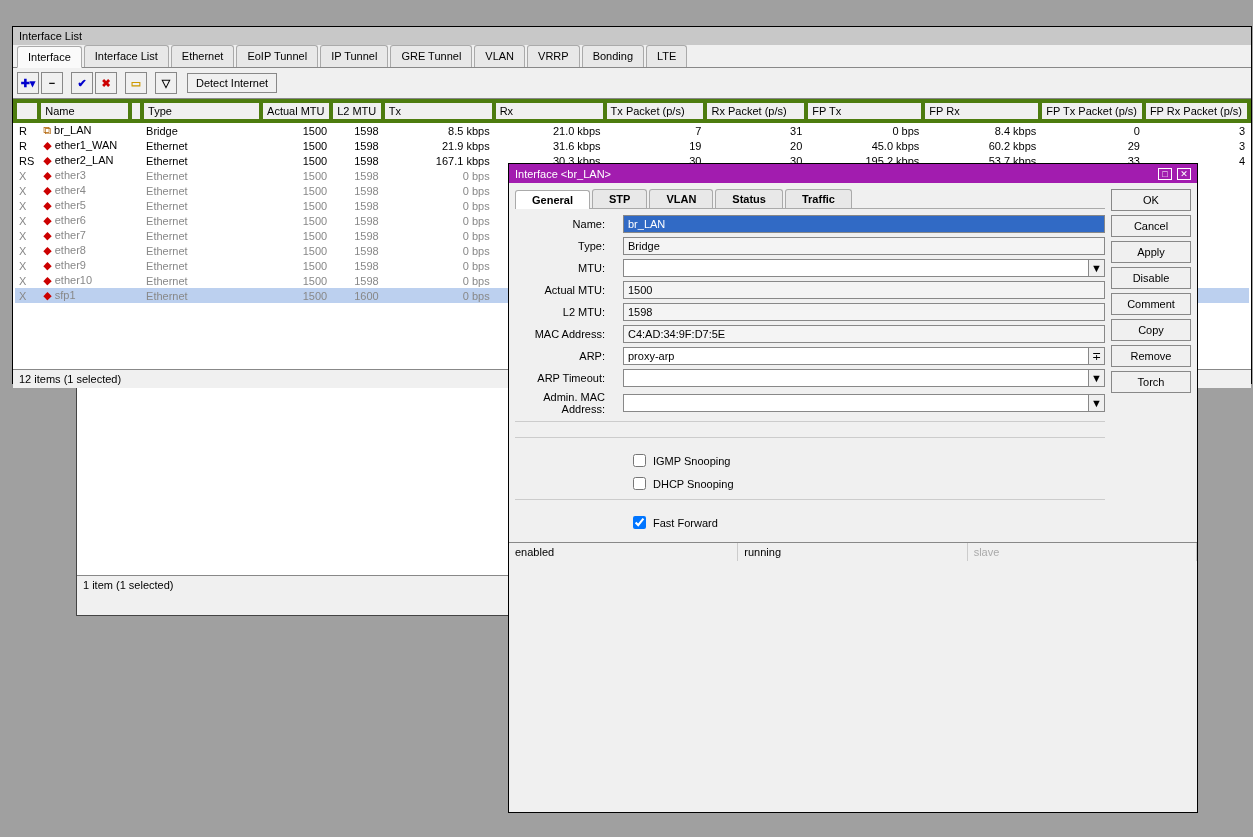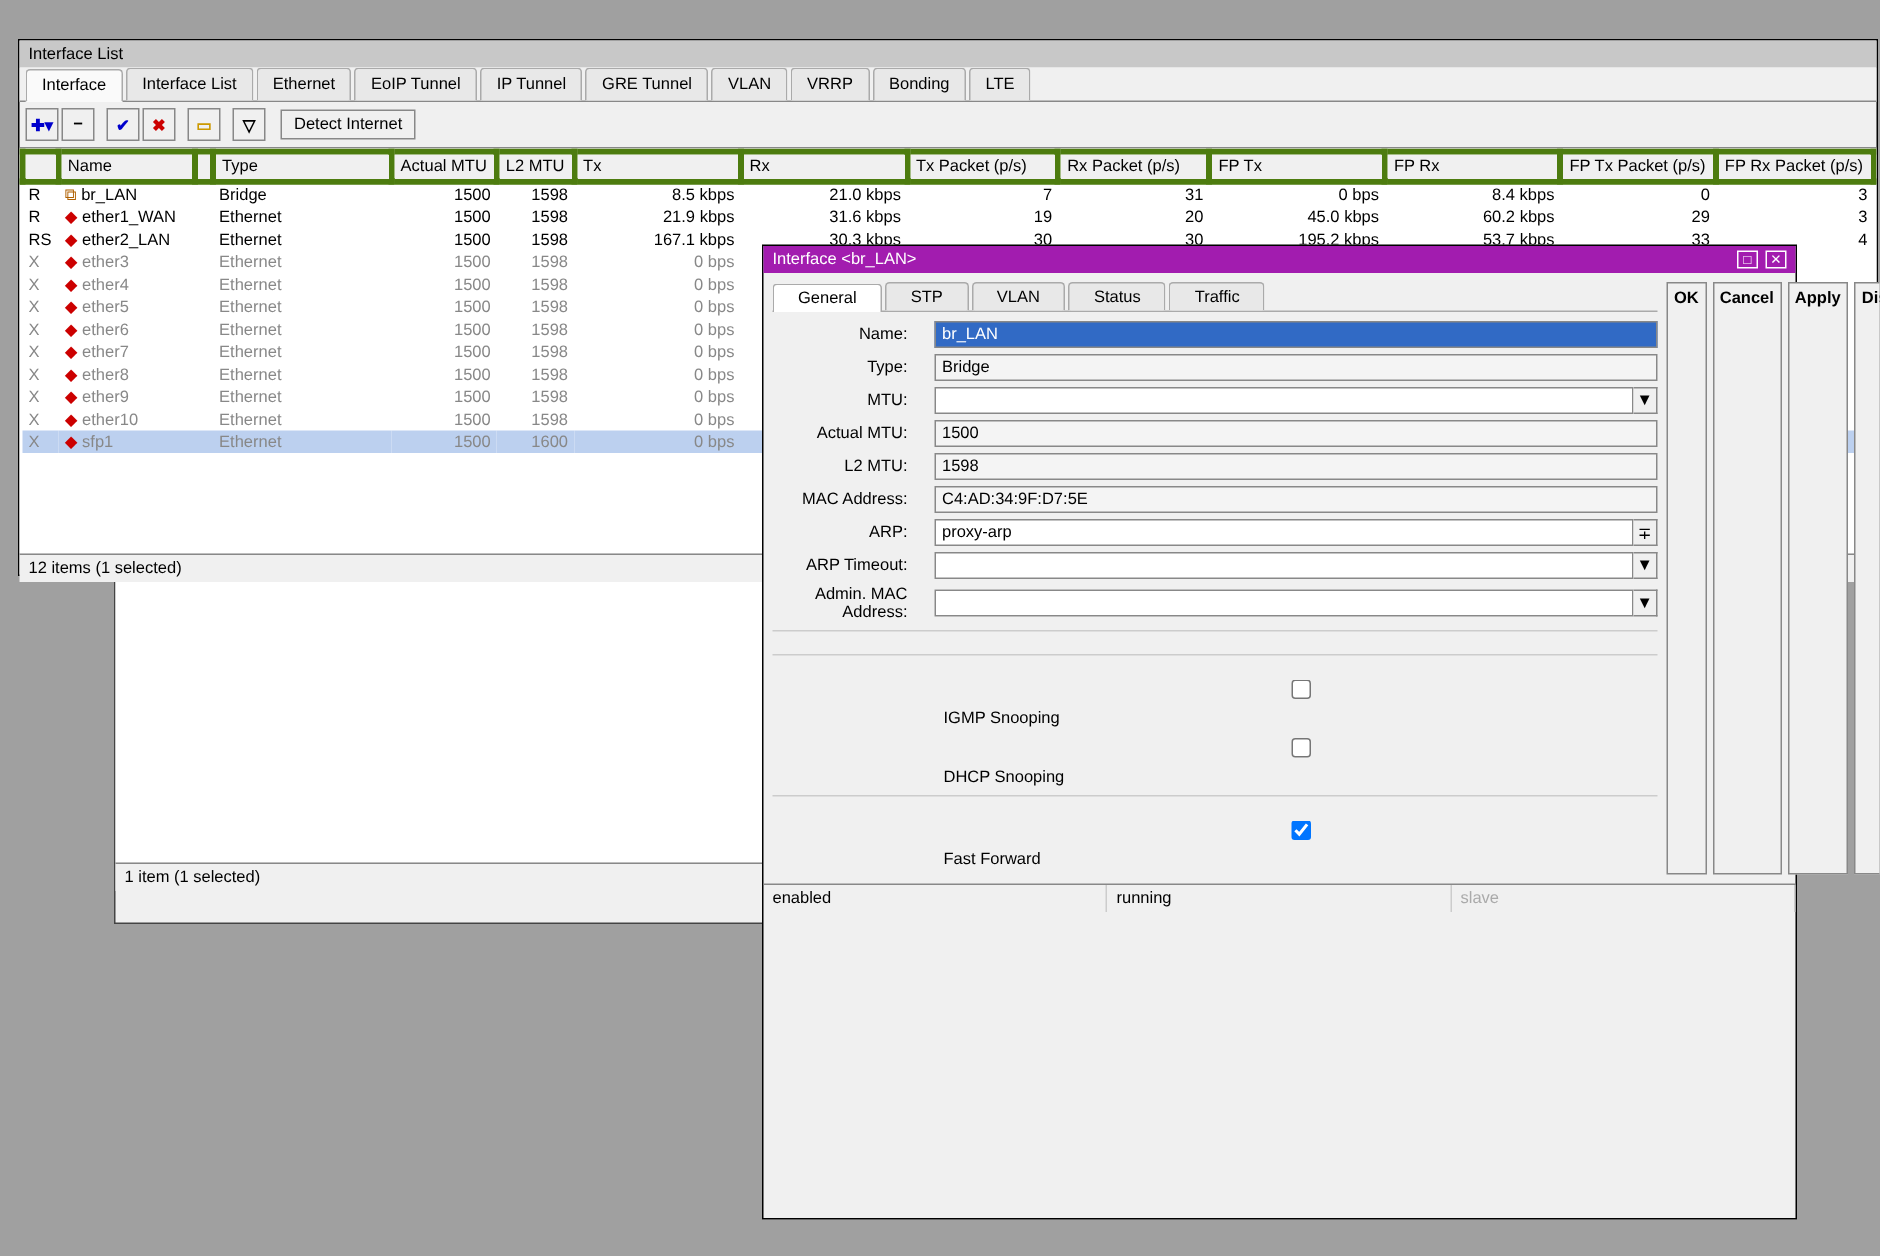--- a/index.html
+++ b/index.html
@@ -26,29 +26,29 @@
 .statusbar { border-top: 1px solid #888; padding: 3px 6px; background: #f0f0f0; }
 .dialog-body { padding: 6px; display: flex; gap: 6px; }
 .form-area { flex: 1; }
 .form-row { display: flex; align-items: center; margin-bottom: 4px; }
 .form-label { width: 108px; text-align: right; padding-right: 18px; }
 .form-input { flex: 1; display: flex; }
 .form-input input[type=text] { flex: 1; border: 1px solid #888; padding: 2px 4px; background: #fff; }
 .form-input input.ro { background: #f4f4f4; }
 .form-input .combo { width: 16px; border: 1px solid #888; border-left: none; display: flex; align-items: center; justify-content: center; background: #f0f0f0; cursor: pointer; }
 .section-sep { height: 10px; border-top: 1px solid #ccc; margin: 6px 0 4px 0; }
-.btn-col { width: 80px; display: flex; flex-direction: row; gap: 4px; font-weight: bold; }
+.btn-col { width: 80px; display: flex; flex-direction: column; gap: 4px; }
 .dlg-btn { border: 1px solid #888; background: #f0f0f0; padding: 4px; text-align: center; cursor: pointer; }
 .dlg-tabs { display: flex; border-bottom: 1px solid #aaa; margin-bottom: 6px; }
-.dlg-tab { padding: 3px 16px; border: 1px solid #aaa; border-bottom: none; background: #e8e8e8; cursor: pointer; border-radius: 3px 3px 0 0; margin-right: 2px; }
+.dlg-tab { padding: 3px 16px; border: 1px solid #aaa; border-bottom: none; background: #e8e8e8; cursor: pointer; border-radius: 3px 3px 0 0; margin-right: 2px; font-weight: bold; }
 .dlg-tab.active { background: #fff; position: relative; top: 1px; }
 .dlg-status { display: flex; border-top: 1px solid #888; }
 .dlg-status span { flex: 1; padding: 3px 6px; border-right: 1px solid #ccc; }
 .dlg-status .dis { color: #aaa; }
-.chk-row { display: flex; margin-left: 114px; margin-bottom: 4px; gap: 4px; flex-direction: column; }
+.chk-row { display: flex; align-items: center; margin-left: 114px; margin-bottom: 4px; gap: 4px; }
 input[type=text].sel { background: #316ac5; color: #fff; }
 .aux-window { position: absolute; left: 76px; top: 26px; width: 900px; height: 590px; background: #f0f0f0; border: 1px solid #444; }
 .aux-body { background: #fff; height: calc(100% - 40px); }
 .aux-status { border-top: 1px solid #888; padding: 3px 6px; background: #f0f0f0; }
 </style>
 </head>
 <body>
 
 <div class="aux-window">
   <div class="aux-body"></div>

